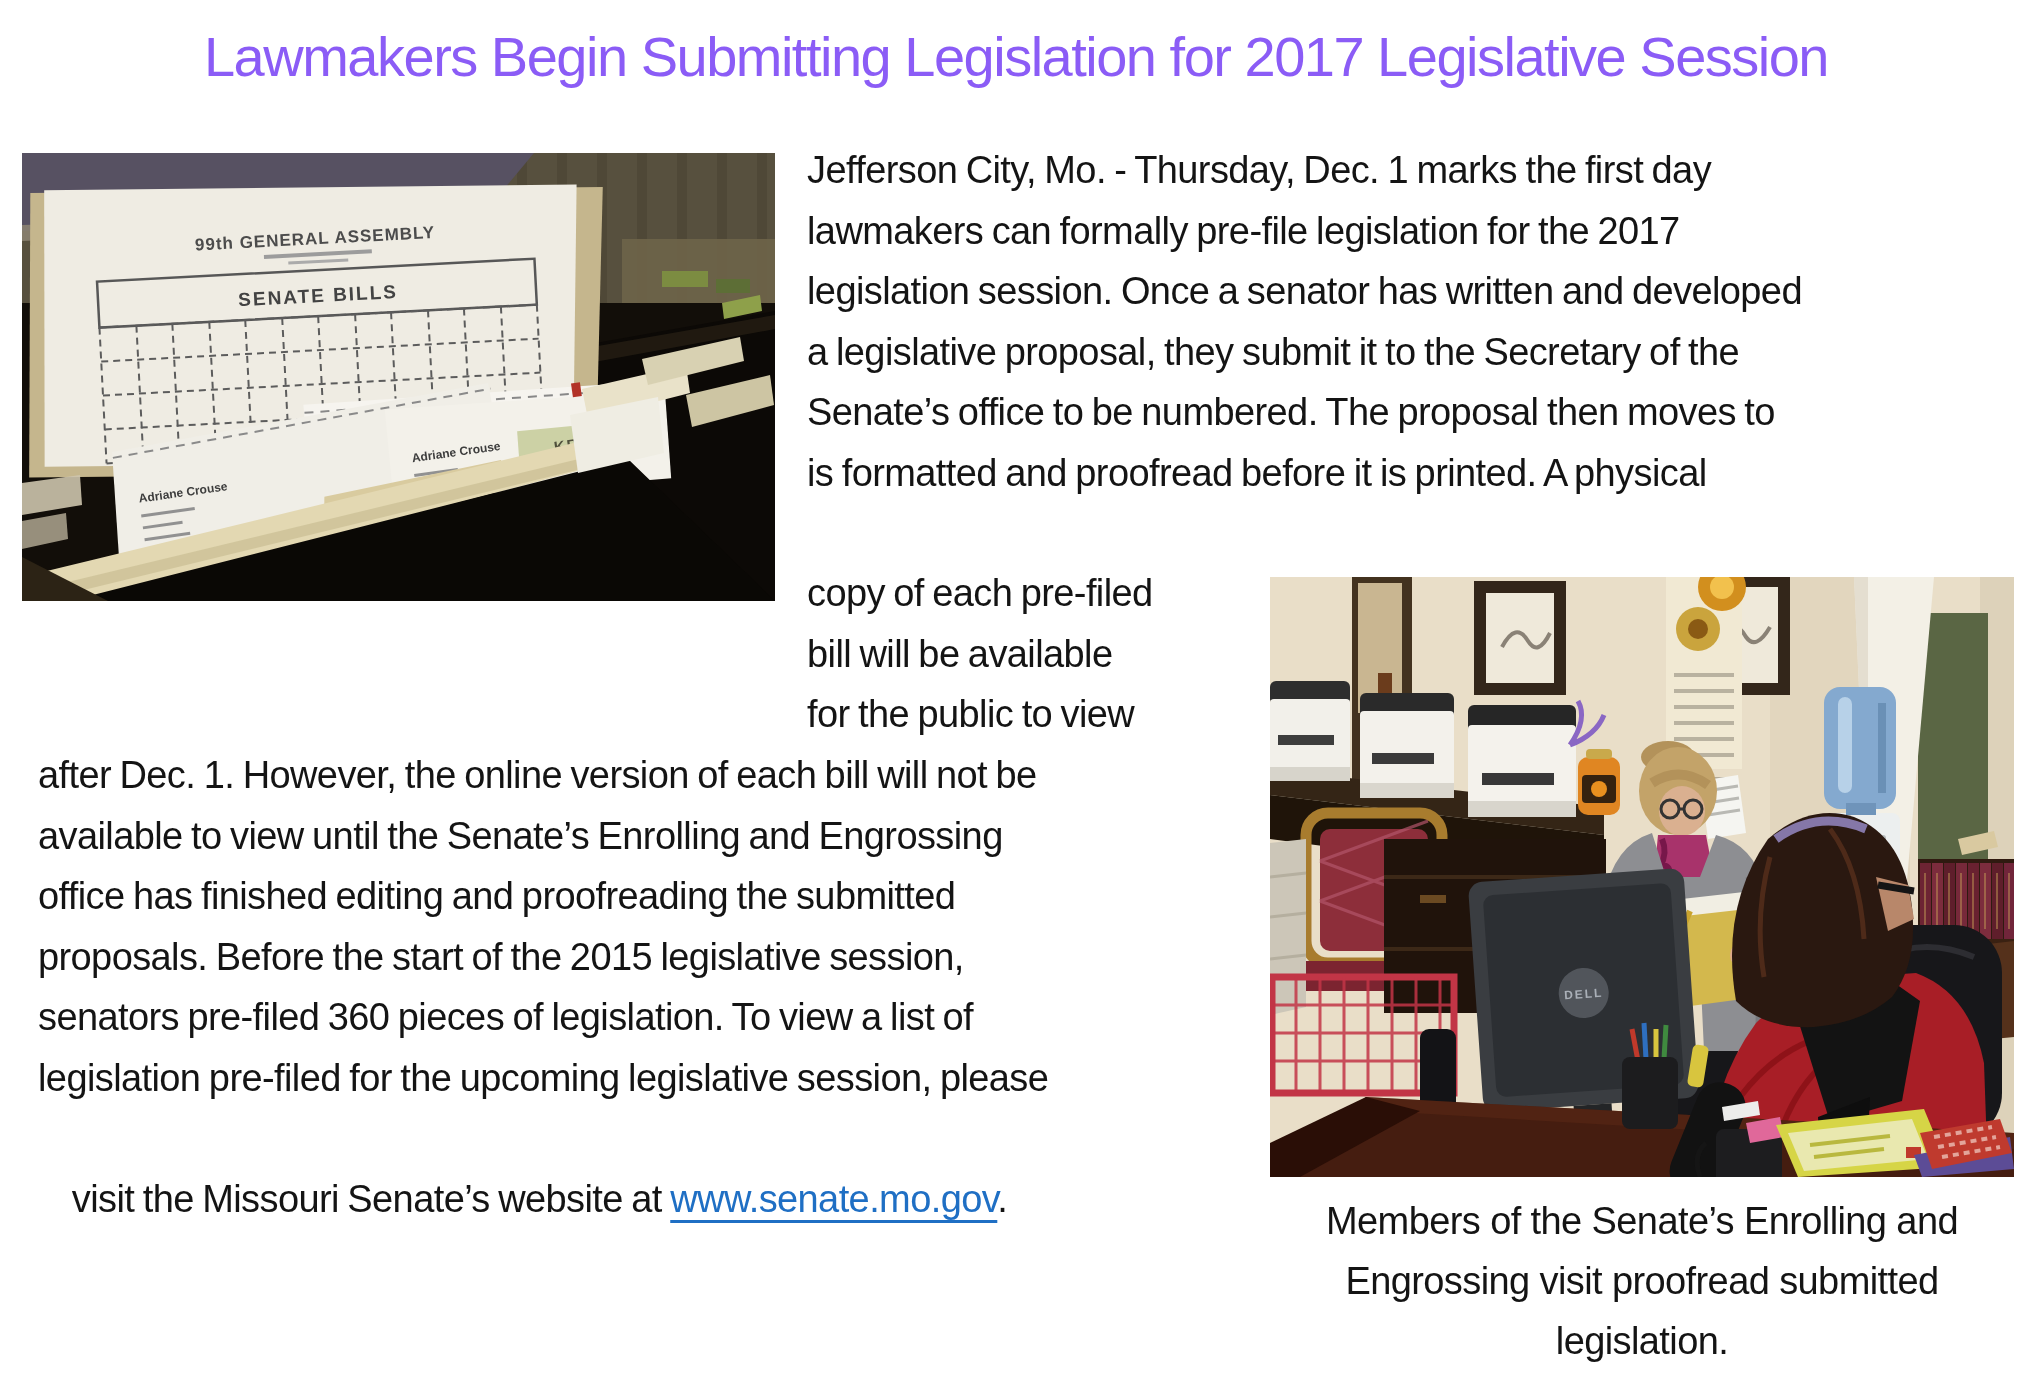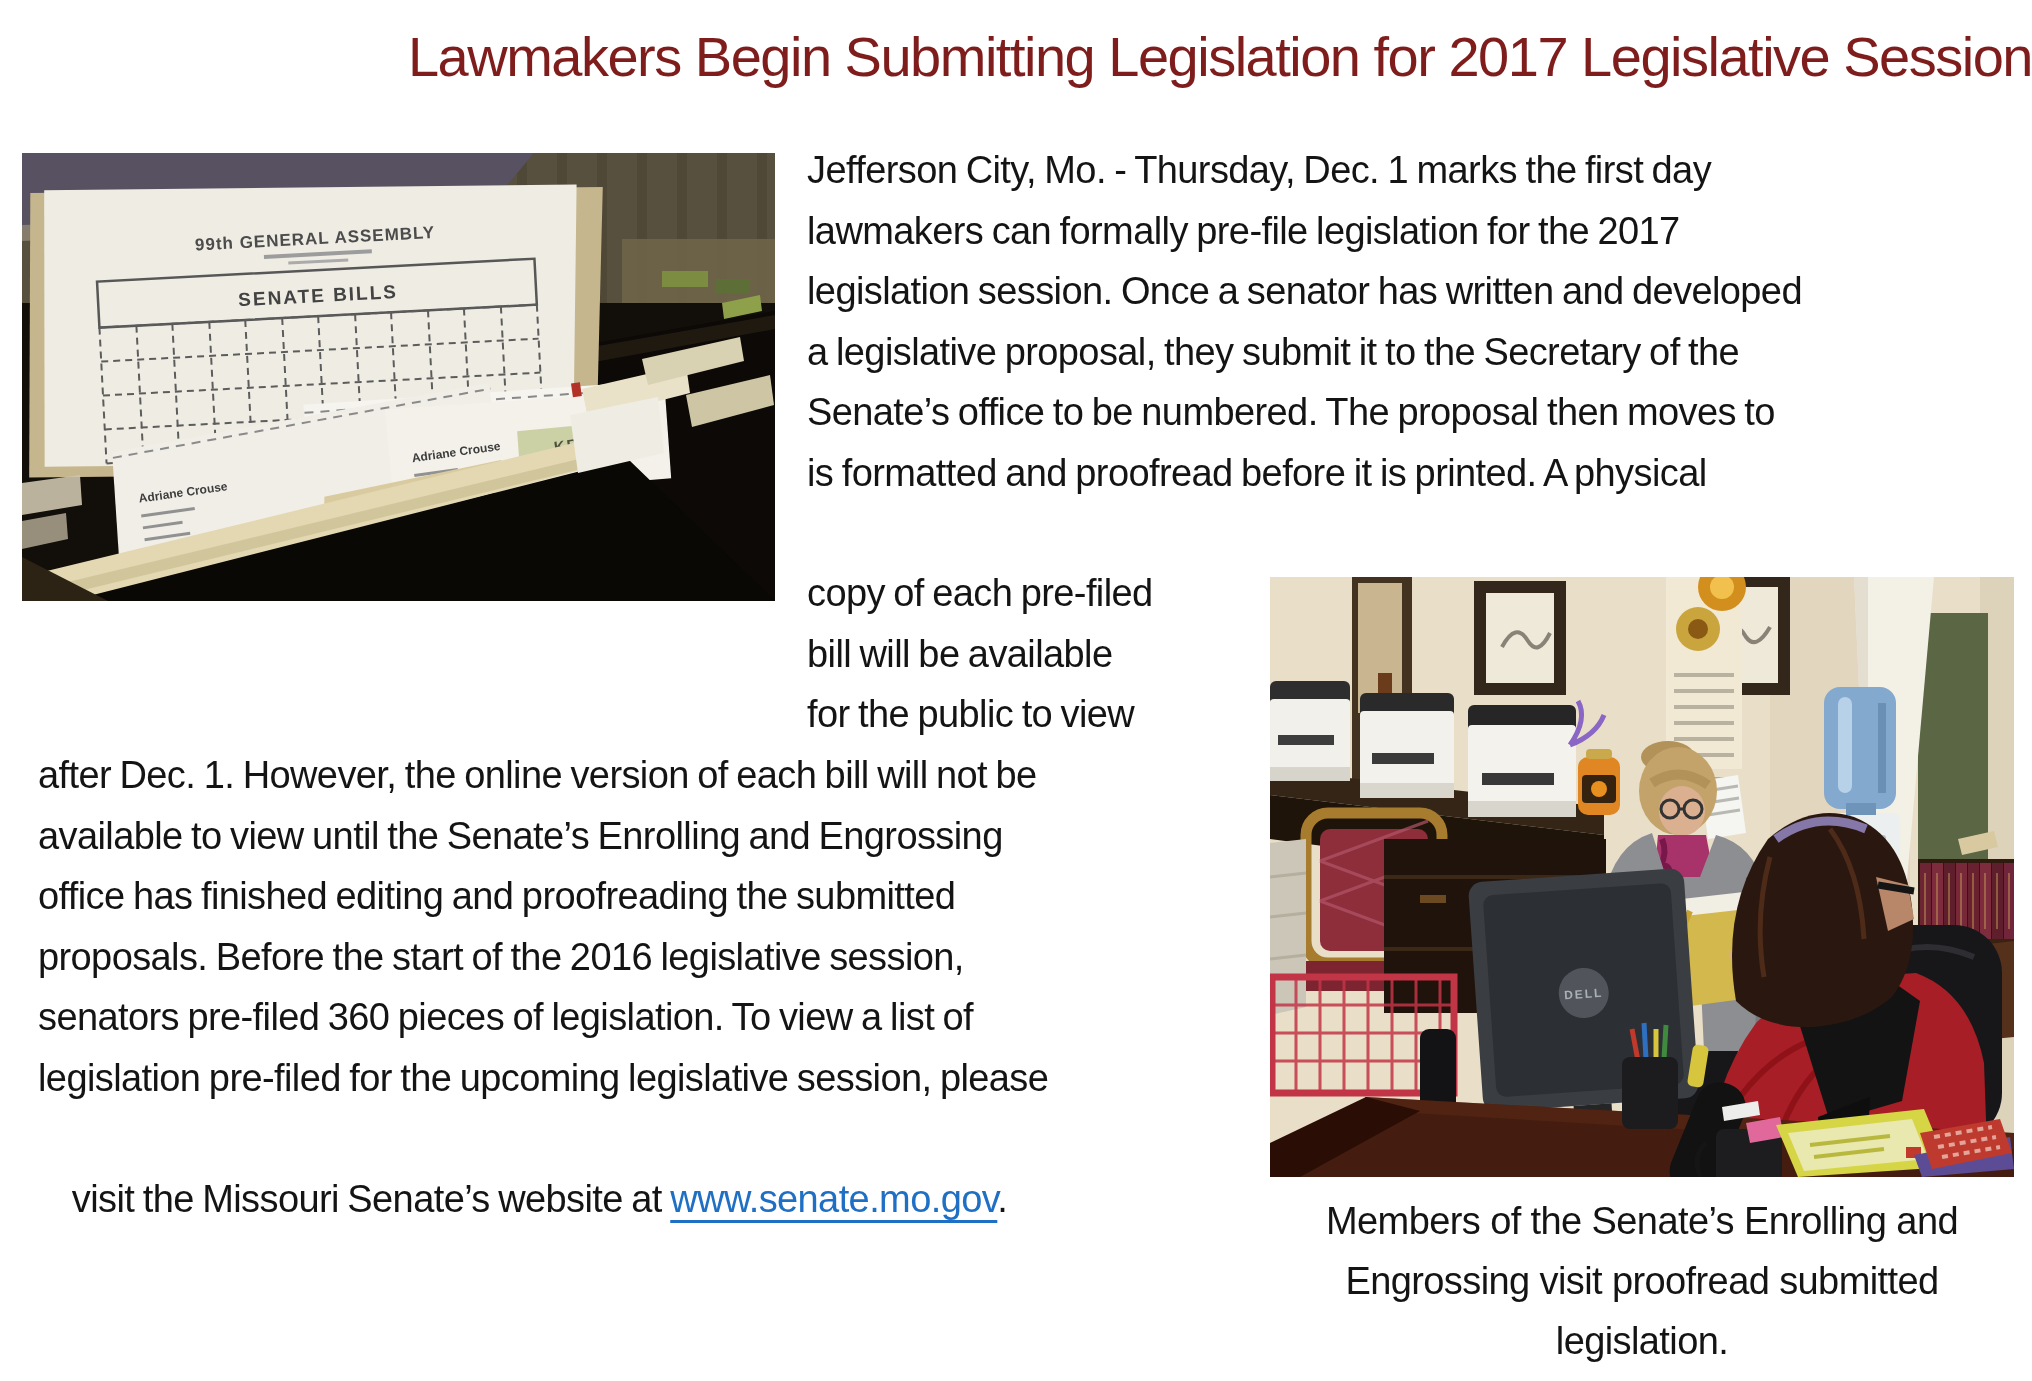--- a/index.html
+++ b/index.html
@@ -2,21 +2,21 @@
 <html><head>
 <meta charset="utf-8">
 <style>
   html,body{margin:0;padding:0;background:#fff;}
   .page{
     position:relative; width:2032px; height:1381px; overflow:hidden; background:#ffffff;
     font-family:"Liberation Sans","DejaVu Sans",sans-serif; color:#141414;
   }
   .title{
     position:absolute; left:0; right:0; top:20px; margin:0;
-    text-align:right; font-size:56px; font-weight:400; letter-spacing:-1.5px; color:#7f1d1d;
+    text-align:center; font-size:56px; font-weight:400; letter-spacing:-1.5px; color:#8b5cf6;
     line-height:74px; white-space:pre;
   }
   .tblock{position:absolute; font-size:38px; line-height:60.5px; letter-spacing:-0.6px; word-spacing:-1.5px;}
   .tline{white-space:pre;}
   .b1{left:807px; top:140px;}
   .b2{left:807px; top:563px;}
   .b3{left:38px;  top:745px;}
   .closing{
     position:absolute; left:38px; top:1108px; font-size:38px; line-height:60.5px;
     letter-spacing:-0.6px; word-spacing:-1.5px; white-space:pre;
@@ -127,21 +127,21 @@
   <div class="tblock b2">
       <div class="tline">copy of each pre-filed</div>
       <div class="tline">bill will be available</div>
       <div class="tline">for the public to view</div>
     </div>
 
   <div class="tblock b3">
       <div class="tline">after Dec. 1. However, the online version of each bill will not be</div>
       <div class="tline">available to view until the Senate’s Enrolling and Engrossing</div>
       <div class="tline">office has finished editing and proofreading the submitted</div>
-      <div class="tline">proposals. Before the start of the 2016 legislative session,</div>
+      <div class="tline">proposals. Before the start of the 2015 legislative session,</div>
       <div class="tline">senators pre-filed 360 pieces of legislation. To view a list of</div>
       <div class="tline">legislation pre-filed for the upcoming legislative session, please</div>
     </div>
 
   <div class="closing">
     <span>visit the Missouri Senate’s website at </span><a class="link" href="www.senate.mo.gov">www.senate.mo.gov</a><span>.</span>
   </div>
 
   <figure class="fig fig-right">
     <svg width="744" height="600" viewBox="0 0 744 600" role="img">

